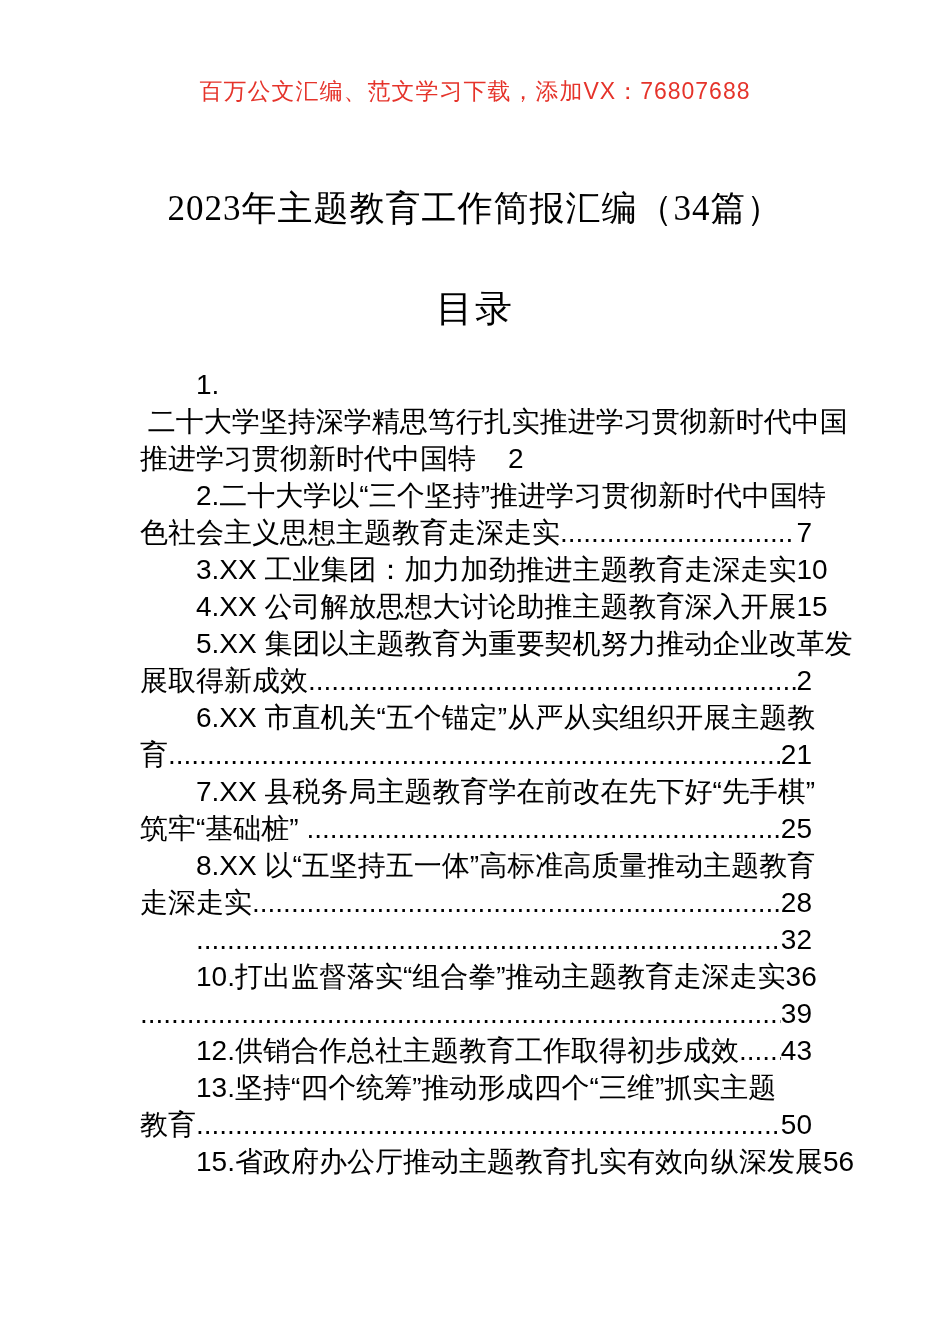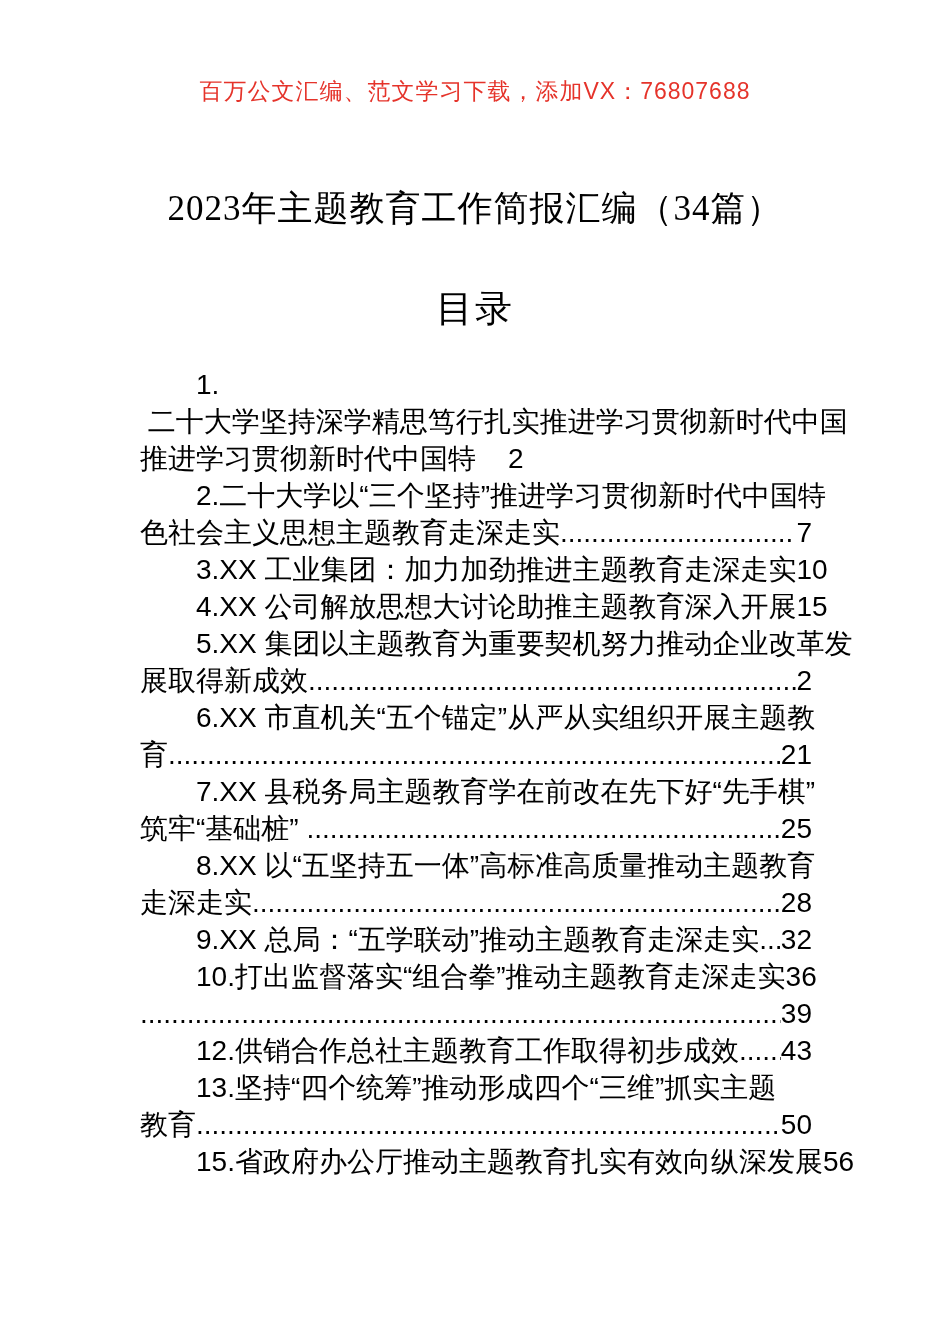--- a/index.html
+++ b/index.html
@@ -111,21 +111,21 @@
       </div>
       <div class="toc-entry">
         <div class="toc-line indent"><span class="line-text">7.XX 县税务局主题教育学在前改在先下好“先手棋”</span></div>
         <div class="toc-line"><span class="line-text">筑牢“基础桩” </span><span class="dots">..............................................................................................................................</span><span class="page-num">25</span></div>
       </div>
       <div class="toc-entry">
         <div class="toc-line indent"><span class="line-text">8.XX 以“五坚持五一体”高标准高质量推动主题教育</span></div>
         <div class="toc-line"><span class="line-text">走深走实</span><span class="dots">..............................................................................................................................</span><span class="page-num">28</span></div>
       </div>
       <div class="toc-entry">
-        <div class="toc-line indent"><span class="line-text">9.XX 总局：“五学联动”推动主题教育走深走实</span><span class="dots">..............................................................................................................................</span><span class="page-num">32</span></div>
+        <div class="toc-line indent"><span class="dots">..............................................................................................................................</span><span class="page-num">32</span></div>
       </div>
       <div class="toc-entry">
         <div class="toc-line indent"><span class="line-text">10.打出监督落实“组合拳”推动主题教育走深走实</span><span class="page-num">36</span></div>
       </div>
       <div class="toc-entry">
         <div class="toc-line"><span class="dots">..............................................................................................................................</span><span class="page-num">39</span></div>
       </div>
       <div class="toc-entry">
         <div class="toc-line indent"><span class="line-text">12.供销合作总社主题教育工作取得初步成效</span><span class="dots">..............................................................................................................................</span><span class="page-num">43</span></div>
       </div>

